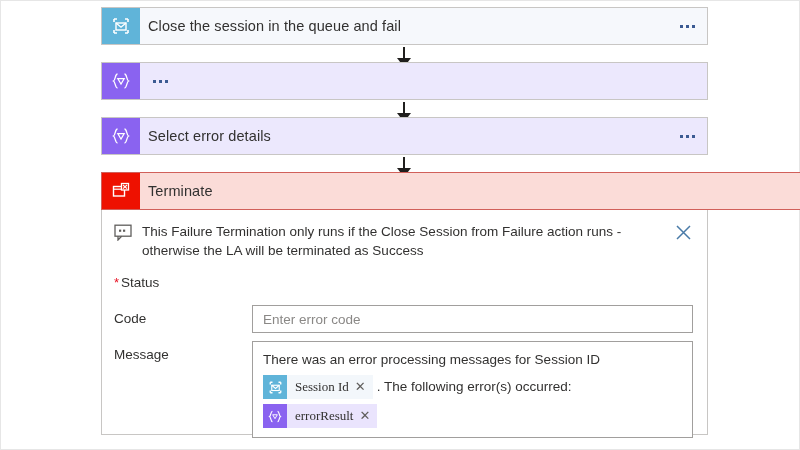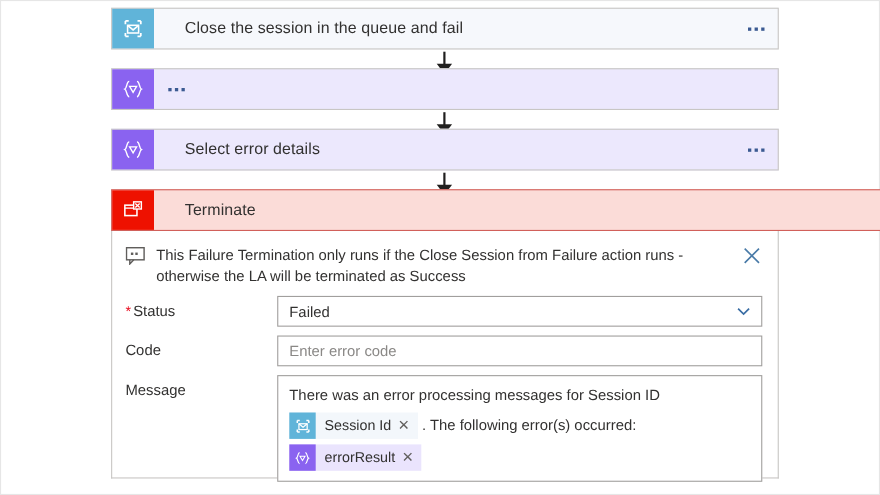--- a/index.html
+++ b/index.html
@@ -36,21 +36,21 @@
     width: 38px;
     min-width: 38px;
     display: flex;
     align-items: center;
     justify-content: center;
   }
   .card .card-title {
     flex: 1;
     display: flex;
     align-items: center;
-    padding-left: 28px;
+    padding-left: 8px;
     font-size: 14.5px;
     color: #323130;
     letter-spacing: .1px;
   }
   .ellipsis-btn {
     width: 40px;
     min-width: 40px;
     display: flex;
     align-items: center;
     justify-content: center;
@@ -222,20 +222,21 @@
     color: #323130;
   }
 
   
   .token {
     display: inline-flex;
     align-items: center;
     height: 24px;
     font-size: 13px;
     border: none;
+    font-family: Liberation Serif, serif;
   }
   .token .tok-icon {
     width: 24px;
     min-width: 24px;
     height: 24px;
     display: flex;
     align-items: center;
     justify-content: center;
   }
   .token .tok-label {
@@ -356,30 +357,20 @@
         <svg width="17" height="17" viewBox="0 0 17 17" aria-hidden="true">
           <path d="M2 2 L15 15 M15 2 L2 15" stroke="#4a7ba8" stroke-width="1.5" fill="none"></path>
         </svg>
       </div>
     </div>
 
     <div class="field-row" style="top:59px;">
       <div class="field-label">
         <span class="req-star">*</span>
         <span>Status</span>
-      </div>
-      <div class="field-control">
-        <div class="select-box">
-          <span class="val">Failed</span>
-          <span>
-            <svg class="chev" viewBox="0 0 16 16" aria-hidden="true">
-              <path d="M3 5.5 L8 10.5 L13 5.5" stroke="#3b6ea5" stroke-width="1.6" fill="none"></path>
-            </svg>
-          </span>
-        </div>
       </div>
     </div>
 
     <div class="field-row" style="top:95px;">
       <div class="field-label">
         <span>Code</span>
       </div>
       <div class="field-control">
         <div class="text-input">Enter error code</div>
       </div>

